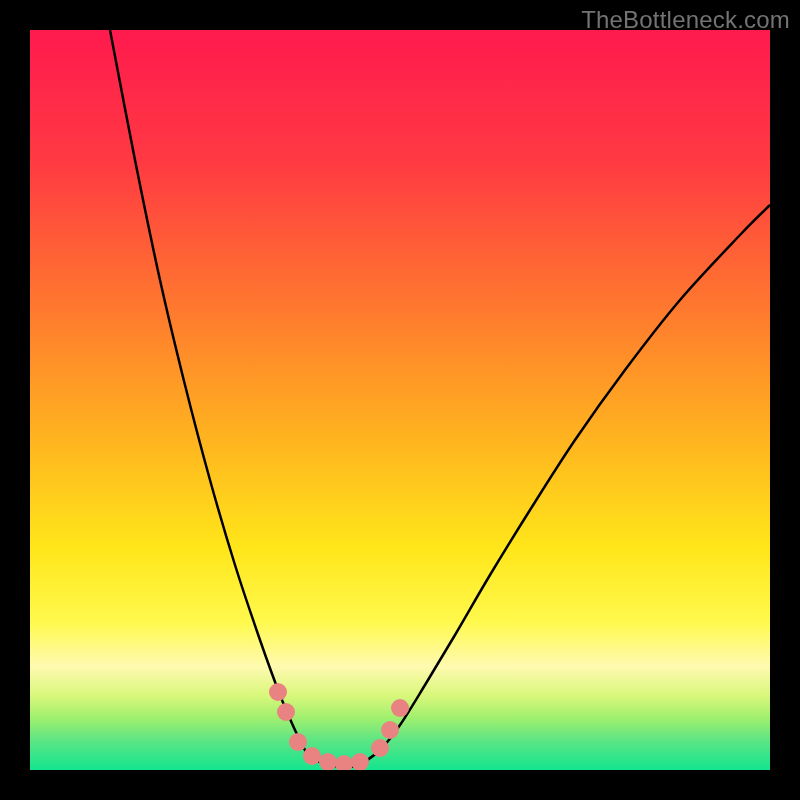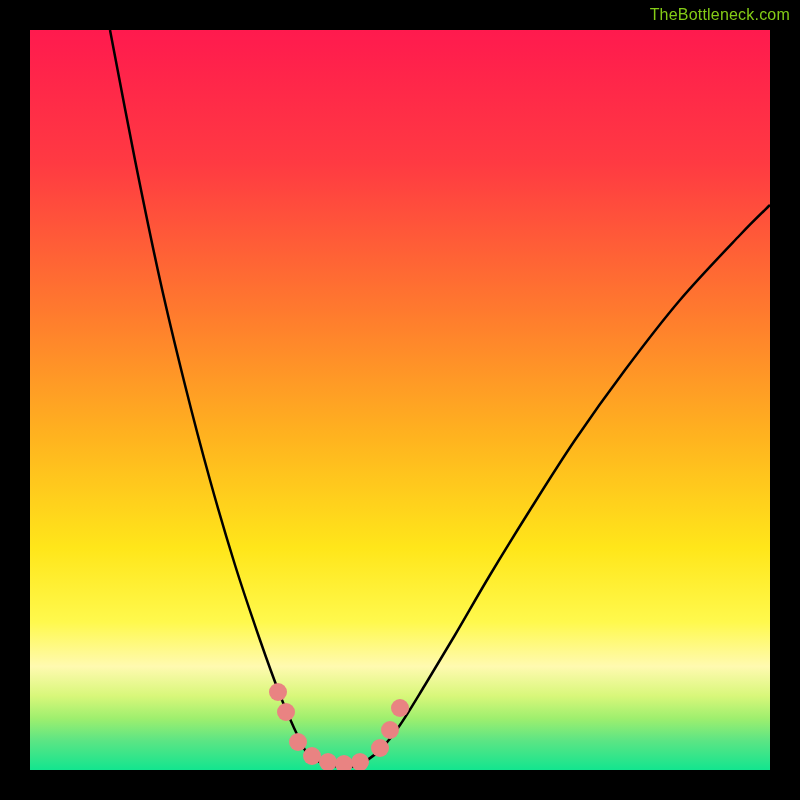--- a/index.html
+++ b/index.html
@@ -24,22 +24,22 @@
     inset: 0;
   }
   .curves {
     position: absolute;
     inset: 0;
   }
   .attribution {
     position: absolute;
     top: 6px;
     right: 10px;
-    color: #84cc16;
-    font-size: 16px;
+    color: #737373;
+    font-size: 24px;
     font-weight: 500;
     letter-spacing: 0.2px;
   }
 </style>
 </head>
 <body>
 
 <div class="attribution">TheBottleneck.com</div>
 
 <div class="frame">

